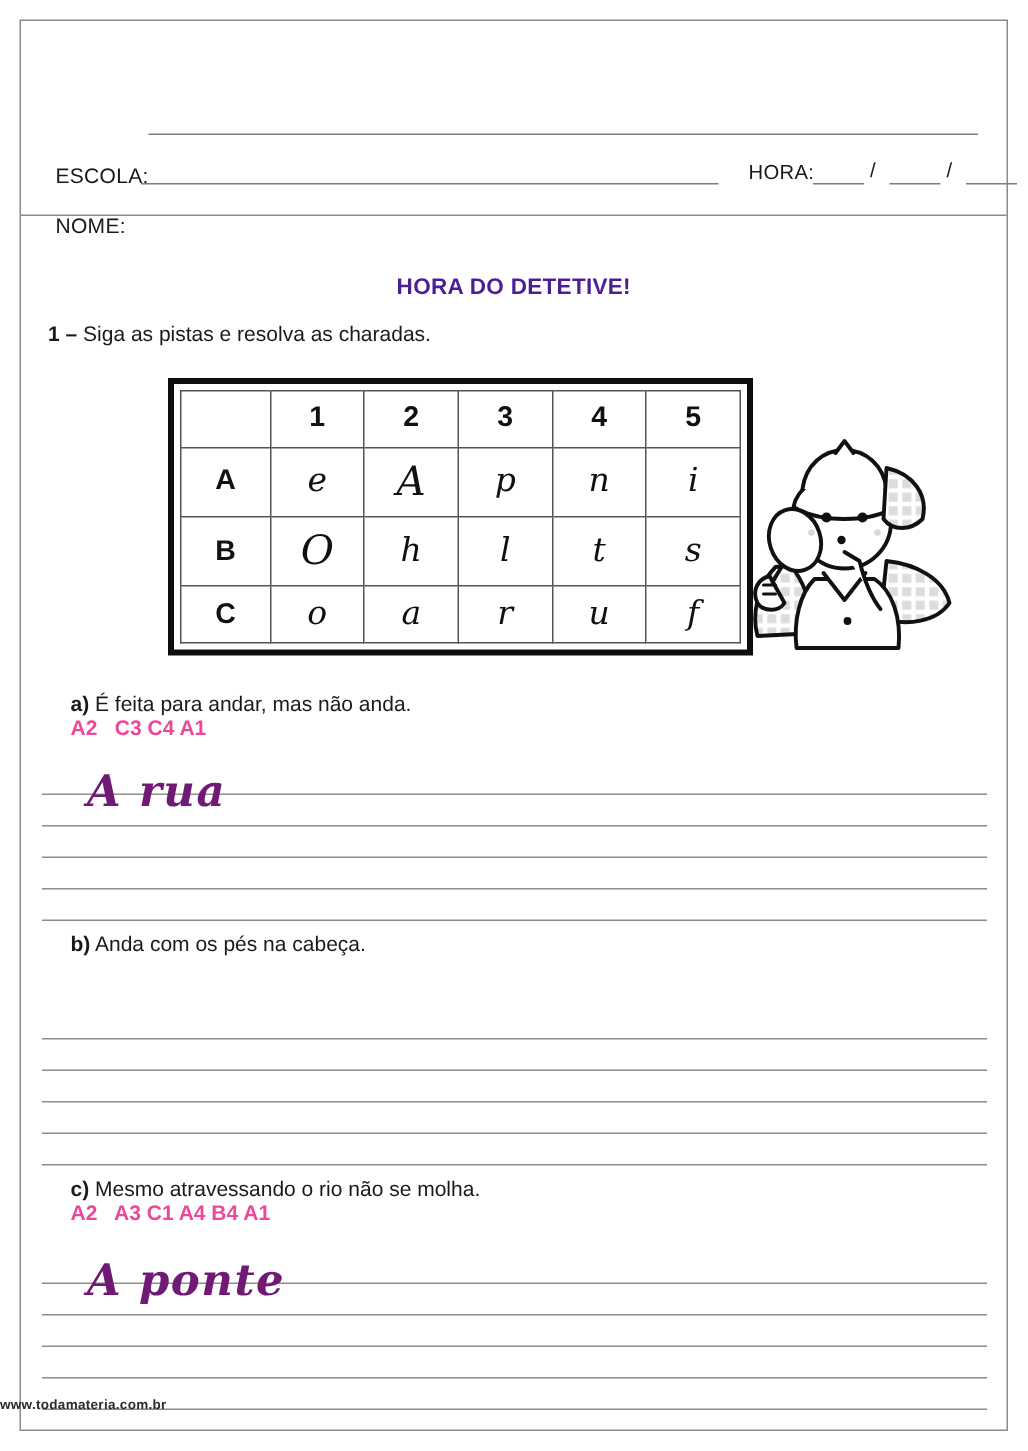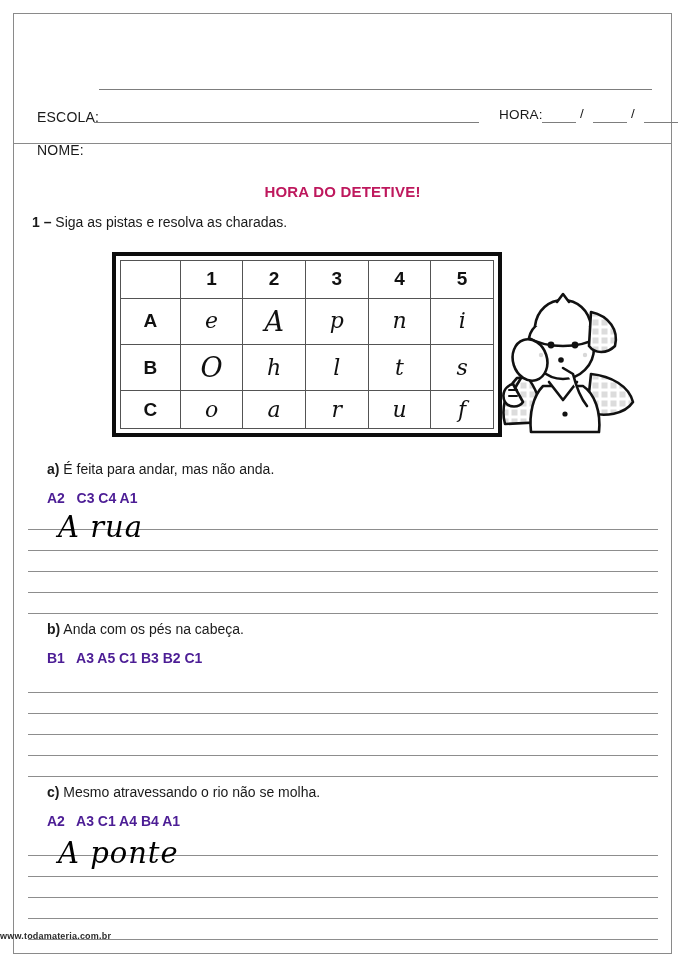--- a/index.html
+++ b/index.html
@@ -75,21 +75,21 @@
     border-bottom: 1.5px solid #8a8a8a;
     height: 0;
   }
 
   
   .worksheet-title {
     position: absolute;
     left: 0; top: 183px; width: 685px;
     text-align: center;
     font-size: 15px; font-weight: bold;
-    color: #be185d; letter-spacing: 0.2px;
+    color: #4c1d95; letter-spacing: 0.2px;
   }
   .instruction {
     position: absolute;
     left: 32px; top: 214px;
     font-size: 14px; color: #1a1a1a;
     white-space: nowrap;
   }
   .instruction b { font-weight: bold; }
 
   
@@ -135,41 +135,41 @@
   }
 
   
   .question { position: absolute; left: 47px; width: 600px; }
   .q-text {
     font-size: 14px; color: #1a1a1a;
     white-space: nowrap;
   }
   .q-text b { font-weight: bold; }
   .q-code {
-    margin-top: 13px;
-    font-size: 14px; font-weight: bold; color: #4c1d95;
+    font-size: 14px; font-weight: bold; color: #ec4899;
     white-space: pre;
   }
   .lines {
     position: absolute;
     left: 28px;
     width: 630px;
   }
   .lines .ln {
     border-bottom: 1px solid #8d8d8d;
     height: 21px;
   }
   .answer {
     position: absolute;
     font-family: "DejaVu Serif", serif;
     font-style: italic;
     font-size: 29px;
-    color: #000000;
+    color: #701a75;
     white-space: nowrap;
     letter-spacing: 1px;
+    font-weight: bold;
   }
 
   
   .footer {
     position: absolute;
     left: 0; top: 931px; width: 648px;
     text-align: left;
     font-size: 9px; font-weight: bold;
     color: #2b2b2b; letter-spacing: 0.2px;
   }
@@ -309,21 +309,20 @@
     <div class="ln"></div>
     <div class="ln"></div>
     <div class="ln"></div>
   </div>
   <div class="answer" style="left:58px; top:510px;">A rua</div>
 
   <div class="question" style="top:621px;">
     <div class="q-text">
       <b>b)</b><span> Anda com os pés na cabeça.</span>
     </div>
-    <div class="q-code">B1   A3 A5 C1 B3 B2 C1</div>
   </div>
   <div class="lines" style="top:672px;">
     <div class="ln"></div>
     <div class="ln"></div>
     <div class="ln"></div>
     <div class="ln"></div>
     <div class="ln"></div>
   </div>
 
   <div class="question" style="top:784px;">

